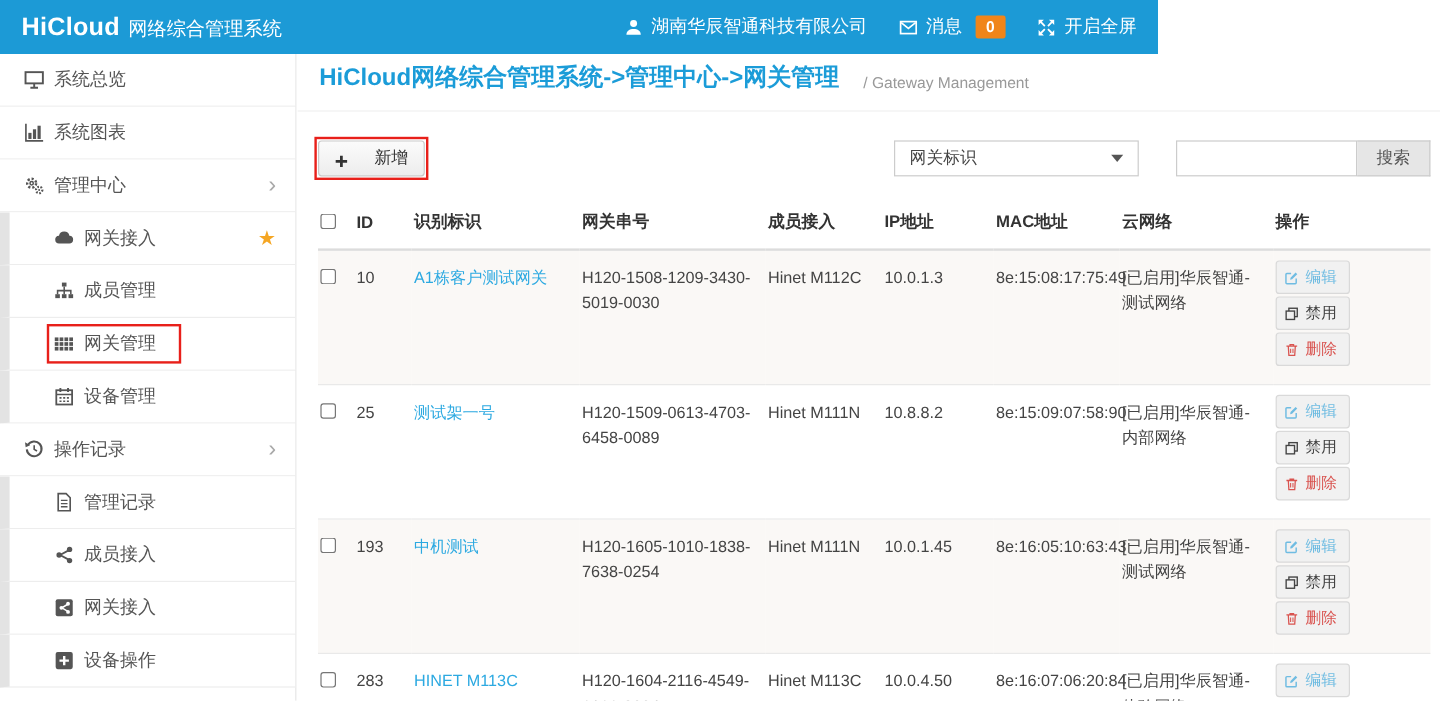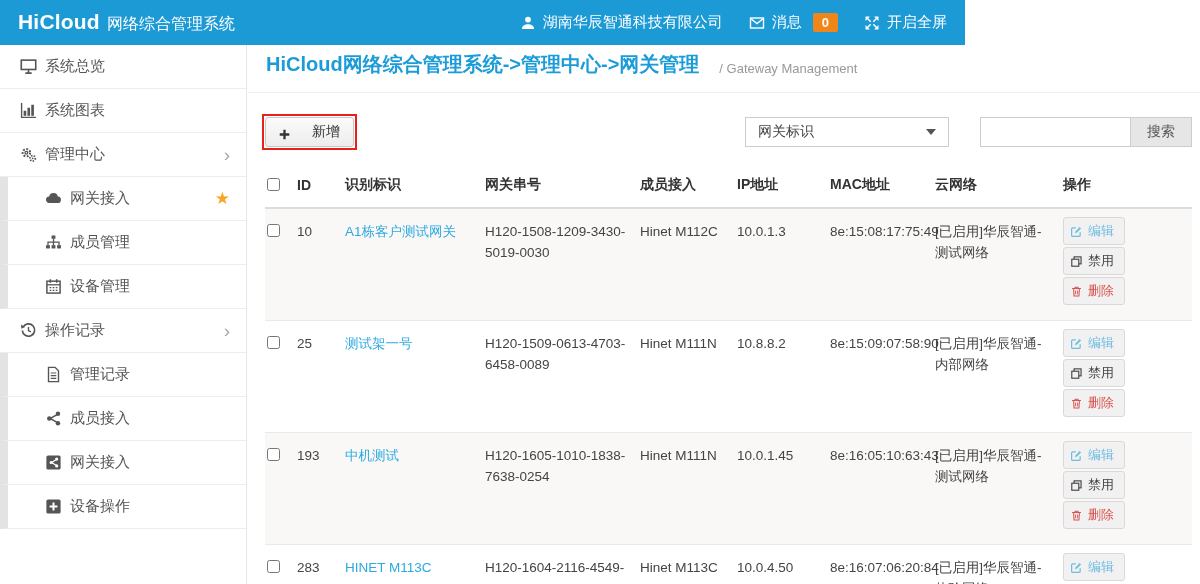--- a/index.html
+++ b/index.html
@@ -173,20 +173,40 @@
             <path d="M8 4.5v3M2.8 10.5V7.7h10.4v2.8M8 7.7v2.8" stroke="currentColor" stroke-width="1.2" fill="none"></path>
             <rect x="6.2" y="1.4" width="3.6" height="3.1" fill="currentColor"></rect>
             <rect x="1" y="10.5" width="3.6" height="3.1" fill="currentColor"></rect>
             <rect x="6.2" y="10.5" width="3.6" height="3.1" fill="currentColor"></rect>
             <rect x="11.4" y="10.5" width="3.6" height="3.1" fill="currentColor"></rect>
           </svg>
       </span>
       <span>成员管理</span>
     </div>
 
+    <div class="side-item sub">
+      <span class="sicon">
+        <svg viewBox="0 0 16 16" fill="currentColor">
+            <rect x="0.6" y="3" width="2.9" height="2.9"></rect>
+            <rect x="4.4" y="3" width="2.9" height="2.9"></rect>
+            <rect x="8.2" y="3" width="2.9" height="2.9"></rect>
+            <rect x="12" y="3" width="2.9" height="2.9"></rect>
+            <rect x="0.6" y="6.7" width="2.9" height="2.9"></rect>
+            <rect x="4.4" y="6.7" width="2.9" height="2.9"></rect>
+            <rect x="8.2" y="6.7" width="2.9" height="2.9"></rect>
+            <rect x="12" y="6.7" width="2.9" height="2.9"></rect>
+            <rect x="0.6" y="10.4" width="2.9" height="2.9"></rect>
+            <rect x="4.4" y="10.4" width="2.9" height="2.9"></rect>
+            <rect x="8.2" y="10.4" width="2.9" height="2.9"></rect>
+            <rect x="12" y="10.4" width="2.9" height="2.9"></rect>
+          </svg>
+      </span>
+      <span>网关管理</span>
+      <span class="annot gateway"></span>
+    </div>
 
     <div class="side-item sub">
       <span class="sicon">
         <svg viewBox="0 0 16 16">
             <rect x="1.8" y="3" width="12.4" height="11.2" fill="none" stroke="currentColor" stroke-width="1.4"></rect>
             <path d="M1.8 6.4h12.4" stroke="currentColor" stroke-width="1.2"></path>
             <path d="M5 1.2v3.2M11 1.2v3.2" stroke="currentColor" stroke-width="1.5"></path>
             <path d="M4.3 9h1.6M7.2 9h1.6M10.1 9h1.6M4.3 11.6h1.6M7.2 11.6h1.6M10.1 11.6h1.6" stroke="currentColor" stroke-width="1.2"></path>
           </svg>
       </span>

